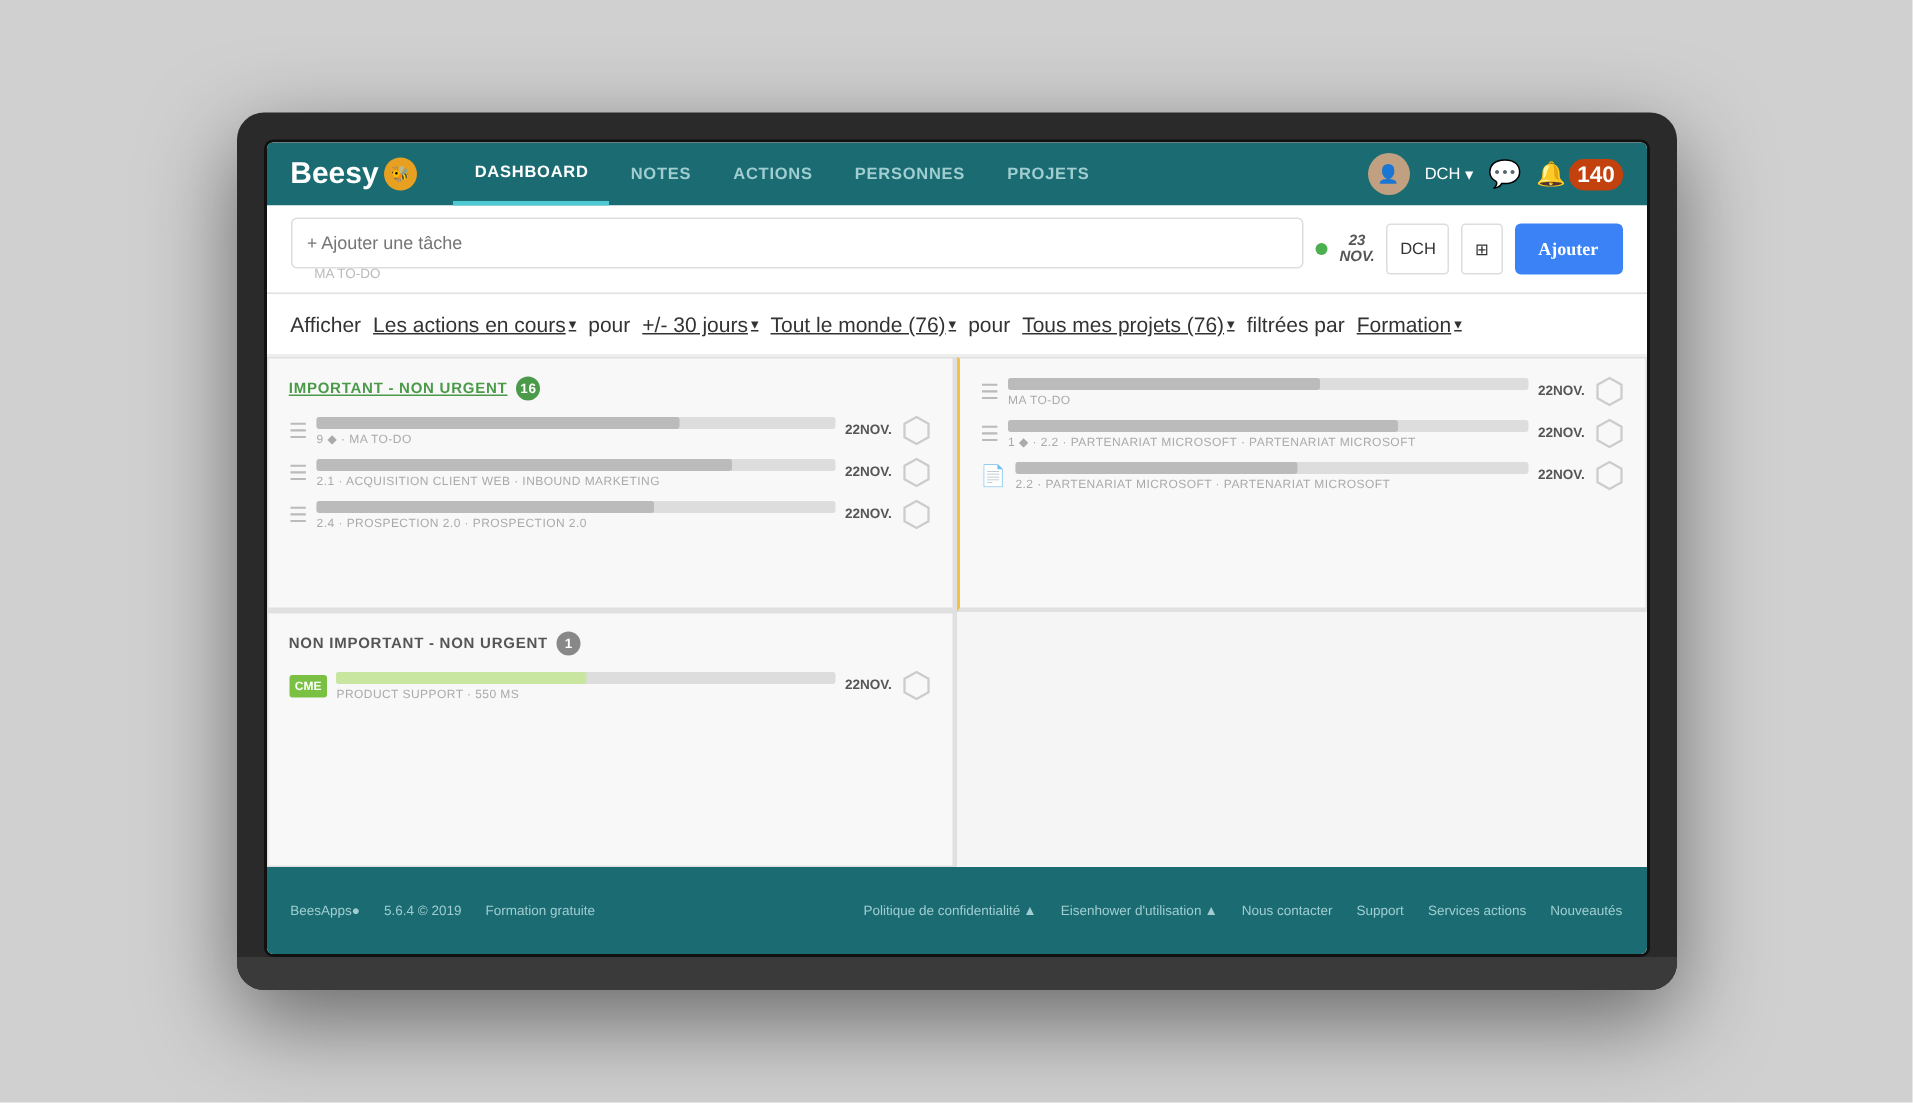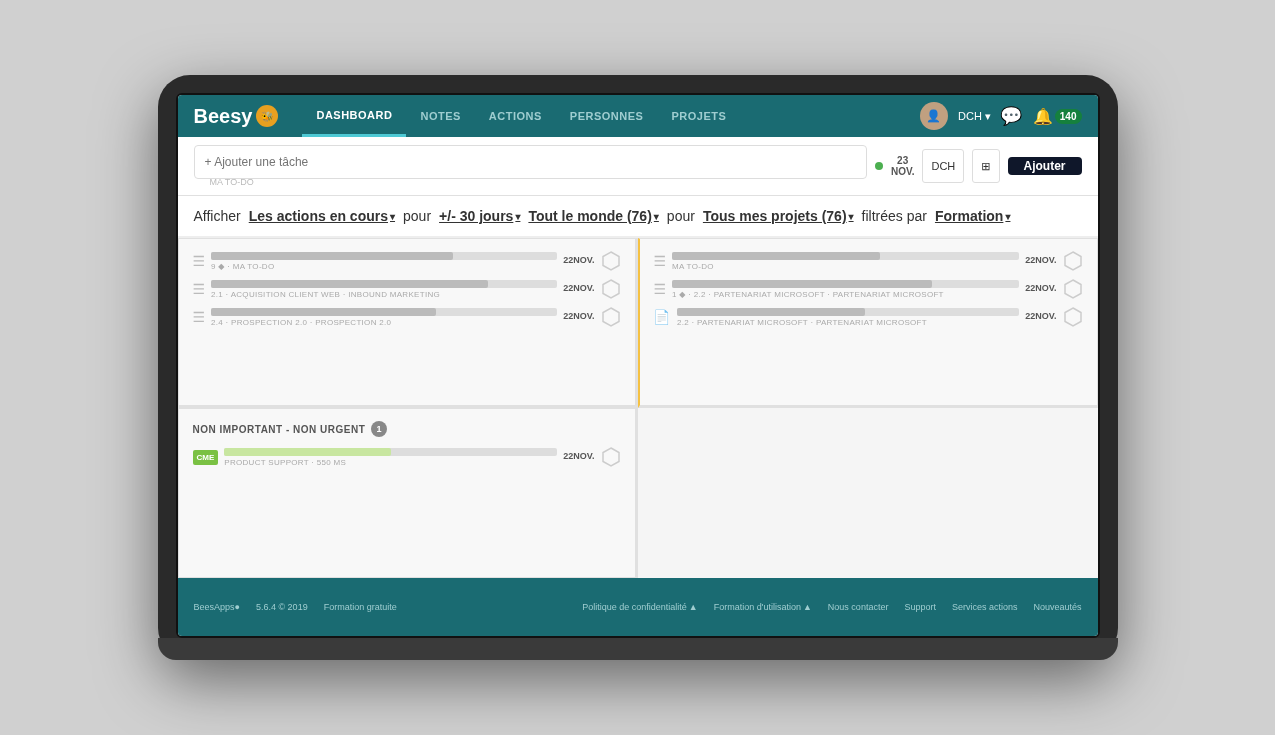--- a/index.html
+++ b/index.html
@@ -8,21 +8,21 @@
       display: flex;
       justify-content: center;
       align-items: center;
       min-height: 100vh;
       font-family: Arial, sans-serif;
     }
 
     .laptop-outer {
       width: 960px;
       background: #2a2a2a;
-      border-radius: 32px;
+      border-radius: 18px;
       padding: 18px 18px 0 18px;
       box-shadow: 0 20px 60px rgba(0,0,0,0.5);
     }
 
     .laptop-screen {
       background: #fff;
       border-radius: 6px;
       overflow: hidden;
       border: 2px solid #111;
     }
@@ -121,23 +121,23 @@
       cursor: pointer;
     }
 
     .chat-icon {
       color: #9fcdd0;
       font-size: 18px;
       cursor: pointer;
     }
 
     .notif-badge {
-      background: #15803d;
-      color: #fff;
-      font-size: 10px;
+      background: #c2410c;
+      color: #fff;
+      font-size: 15px;
       font-weight: bold;
       border-radius: 10px;
       padding: 2px 5px;
       position: relative;
     }
 
     .notif-icon {
       color: #9fcdd0;
       font-size: 16px;
       cursor: pointer;
@@ -207,32 +207,34 @@
     }
 
     .toolbar-date {
       display: flex;
       flex-direction: column;
       align-items: center;
       font-size: 10px;
       font-weight: bold;
       color: #555;
       line-height: 1.1;
+      font-style: italic;
     }
 
     .ajouter-btn {
-      background: #0f172a;
+      background: #3b82f6;
       color: #fff;
       border: none;
       border-radius: 4px;
       padding: 0 16px;
-      height: 18px;
+      height: 34px;
       font-size: 12px;
       font-weight: bold;
       cursor: pointer;
+      font-family: Liberation Serif, serif;
     }
 
     
     .filter-bar {
       background: #fff;
       padding: 12px 16px;
       display: flex;
       align-items: flex-start;
       gap: 8px;
       border-bottom: 2px solid #eee;
@@ -240,21 +242,21 @@
     }
 
     .filter-text {
       font-size: 14px;
       color: #333;
     }
 
     .filter-link {
       font-size: 14px;
       color: #333;
-      font-weight: bold;
+      font-weight: normal;
       text-decoration: underline;
       cursor: pointer;
       display: flex;
       align-items: center;
       gap: 2px;
     }
 
     .filter-link .arrow {
       font-size: 10px;
     }
@@ -518,20 +520,24 @@
       <span class="filter-link">
         <span>Formation</span>
         <span class="arrow">▾</span>
       </span>
     </div>
 
     <div class="main-content">
       <div class="eisenhower-grid">
 
         <div class="quadrant quadrant-tl">
+          <div class="quadrant-title">
+            <span class="title-green">IMPORTANT - NON URGENT</span>
+            <span class="badge badge-green">16</span>
+          </div>
           <div class="quadrant-content">
 
             <div class="task-row">
               <span class="task-icon">☰</span>
               <div class="task-bar-wrapper">
                 <div class="task-bar">
                   <div class="task-bar-inner" style="width:70%"></div>
                 </div>
                 <div class="task-sub-text">9 ◆ · MA TO-DO</div>
               </div>
@@ -686,21 +692,21 @@
       <span class="footer-text">5.6.4 © 2019</span>
       <a class="footer-link">
         <span>Formation gratuite</span>
       </a>
       <div class="footer-spacer"></div>
       <a class="footer-link">
         <span>Politique de confidentialité</span>
         <span>▲</span>
       </a>
       <a class="footer-link">
-        <span>Formation d'utilisation</span>
+        <span>Eisenhower d'utilisation</span>
         <span>▲</span>
       </a>
       <a class="footer-link">
         <span>Nous contacter</span>
       </a>
       <a class="footer-link">
         <span>Support</span>
       </a>
       <a class="footer-link">
         <span>Services actions</span>

